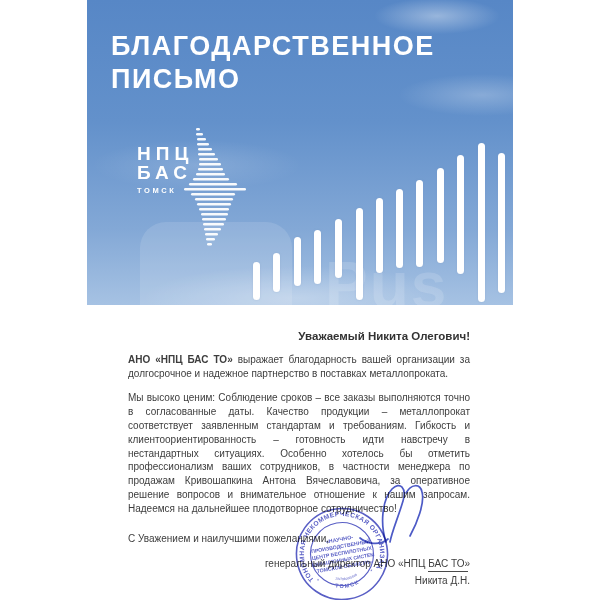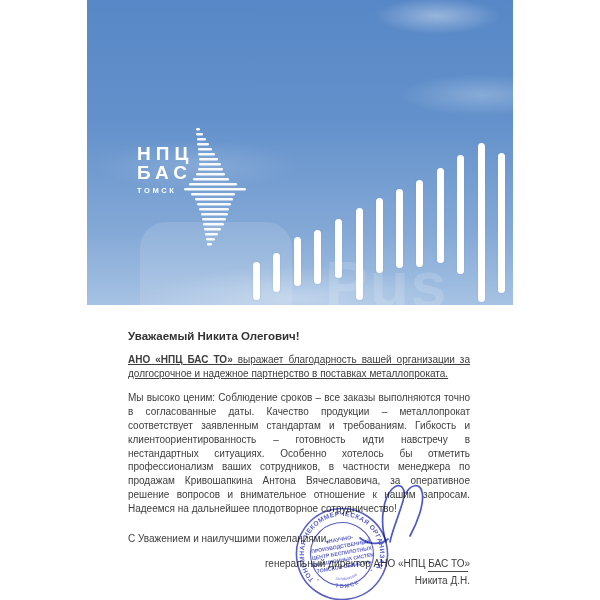--- a/index.html
+++ b/index.html
@@ -37,23 +37,23 @@
 
   
   .bar{position:absolute;width:7px;background:#ffffff;border-radius:4px;
        box-shadow:0 0 2px rgba(120,150,190,.35);}
 
   
   .letter{
     position:absolute;left:128px;top:330px;width:342px;color:#3d3d3d;
     font-size:10px;line-height:13.8px;
   }
-  .greeting{font-size:11.5px;font-weight:700;text-align:left;margin:0 0 9px 0;color:#333;}
+  .greeting{font-size:11.5px;font-weight:700;text-align:right;margin:0 0 9px 0;color:#333;}
   .para{margin:0;text-align:justify;}
-  .p1{margin-top:0;text-decoration:underline;}
+  .p1{margin-top:0;}
   .p1 .org{font-weight:700;}
   .p2{margin-top:11px;}
   .closing{margin-top:16px;text-align:left;}
   .sig-row{
     margin-top:12px;display:flex;align-items:flex-end;white-space:nowrap;flex-direction:column;
   }
   .sig-role{flex:0 0 auto;}
   .sig-line{flex:1 1 auto;border-bottom:1px solid #4a4a4a;margin:0 2px 2px 4px;min-width:40px;}
   .sig-name{flex:0 0 auto;}
 
@@ -68,20 +68,22 @@
   }
 </style>
 </head>
 <body>
 
 <div class="hero">
   <div class="wm-rect"></div>
   <div class="wm-text">Pus</div>
 
   <div class="hero-title">
+    <span>БЛАГОДАРСТВЕННОЕ</span>
+    <span>ПИСЬМО</span>
   </div>
 
   <div class="logo">
     <div class="l1">НПЦ</div>
     <div class="l1">БАС</div>
     <div class="l3">ТОМСК</div>
   </div>
 
   <svg class="wing" width="72" height="120" viewBox="0 0 72 120">
     <g fill="#ffffff" opacity="0.95">

